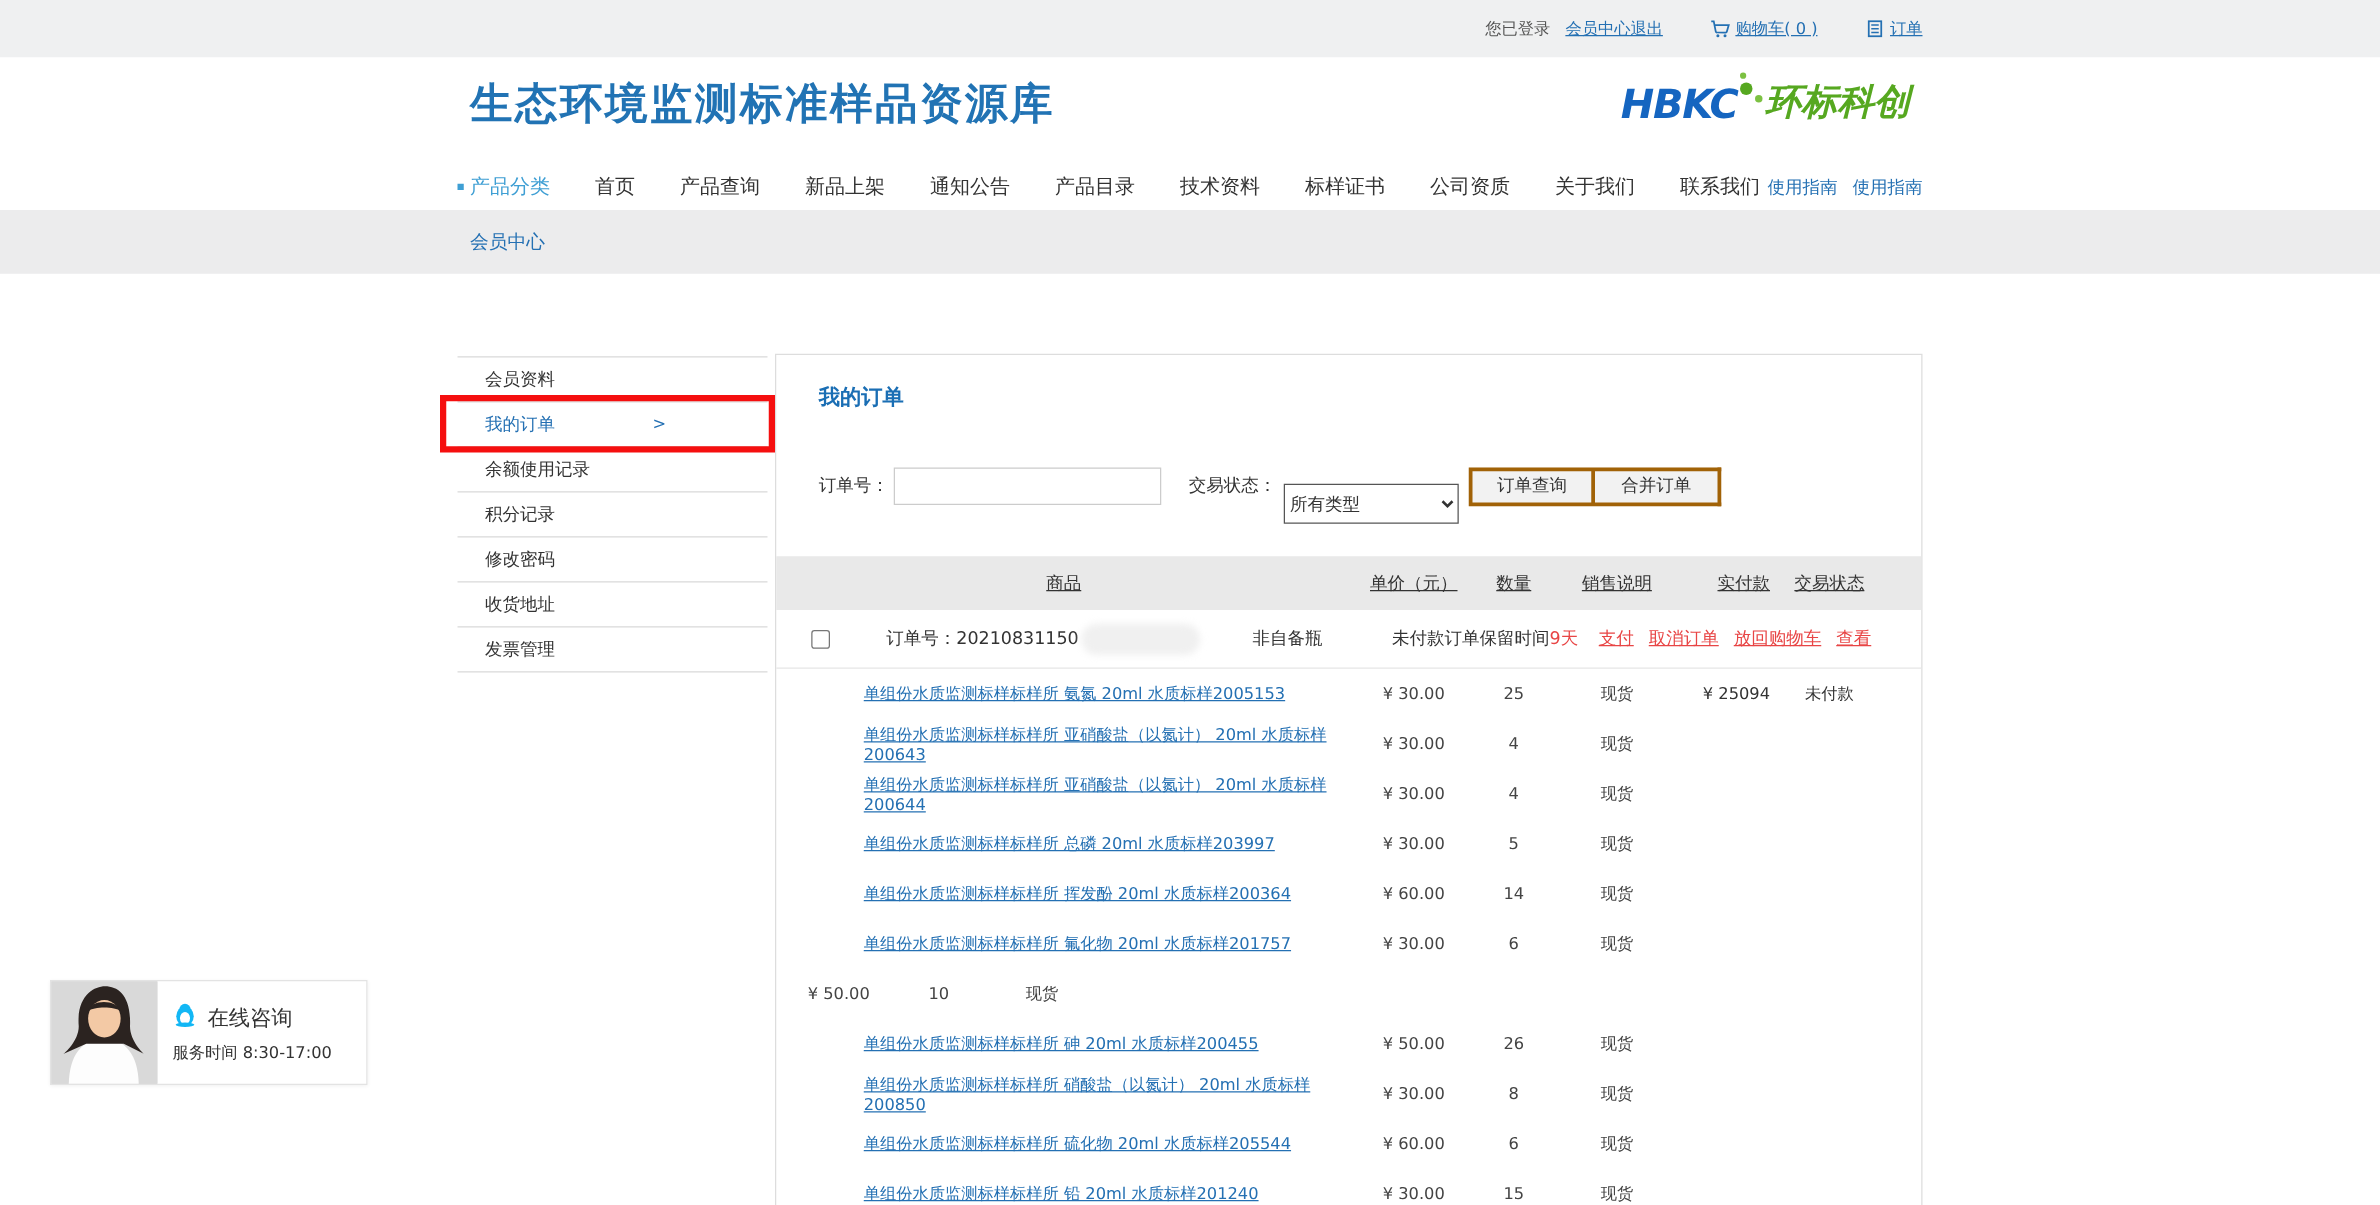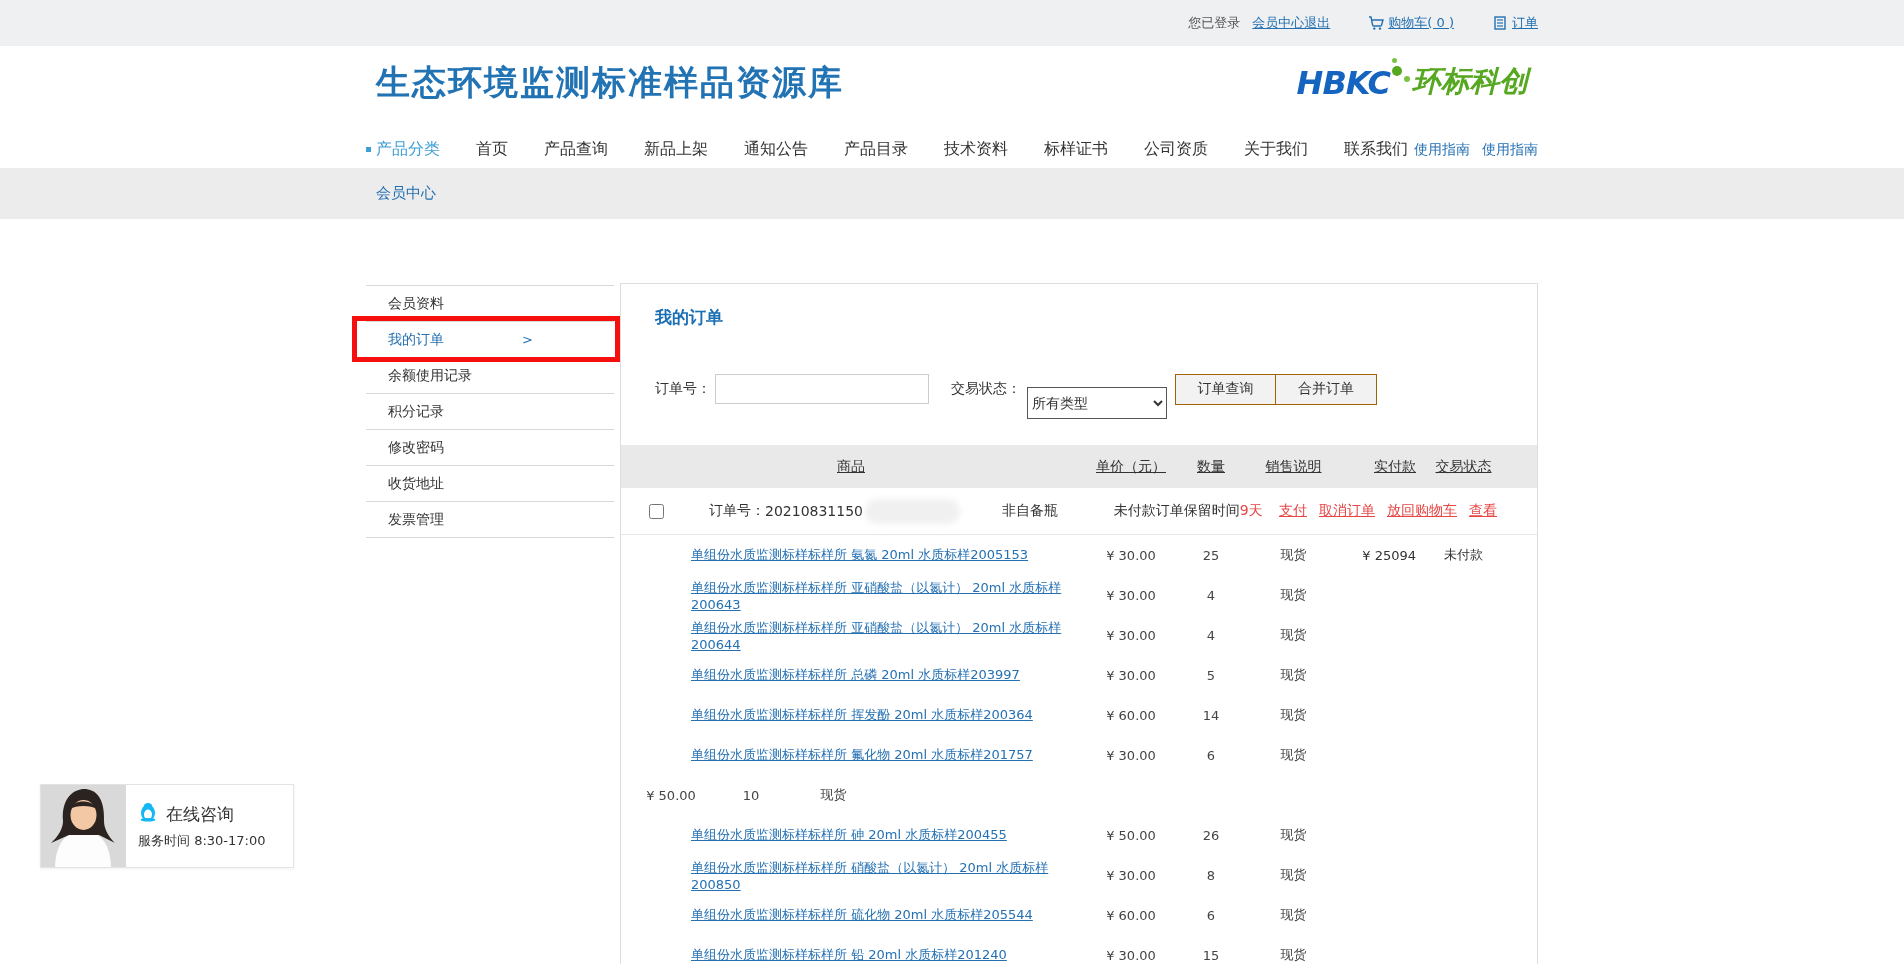--- a/index.html
+++ b/index.html
@@ -57,21 +57,21 @@
   
   .panel { position:absolute; left:254px; top:64px; width:918px; height:760px;
     border:1px solid #ddd; background:#fff; padding:22px 0 0 0; }
   .panel-title { color:#1a6eb4; font-size:17px; font-weight:bold; padding-left:34px; }
 
   .filter-row { display:flex; align-items:center; margin:30px 0 26px 34px; font-size:14px; color:#333; }
   .filter-row .lbl { margin-right:4px; }
   .order-input { width:214px; height:30px; border:1px solid #ccc; margin-right:22px; padding:0 6px; font-size:13px; }
   .status-select { width:140px; height:32px; border:1px solid #555; font-size:14px; color:#333;
     margin-left:2px; margin-right:8px; background:#fff;margin-top:28px; }
-  .btn { width:101px; height:31px; background:#f2f2f2; border:1px solid #a16207; font-size:14px;
+  .btn { width:101px; height:31px; background:#f2f2f2; border:3px solid #a16207; font-size:14px;
     color:#333; display:flex; align-items:center; justify-content:center; cursor:pointer; }
   .btn + .btn { border-left:none; }
 
   
   .tbl-head { height:43px; background:#e9e9e9; display:flex; align-items:center; font-size:14px; color:#333;text-decoration:underline; }
   .c-prod   { width:460px; text-align:center; }
   .c-price  { width:100px; text-align:center; }
   .c-qty    { width:60px;  text-align:center; }
   .c-sales  { width:105px; text-align:center; }
   .c-paid   { width:70px;  text-align:right; }

